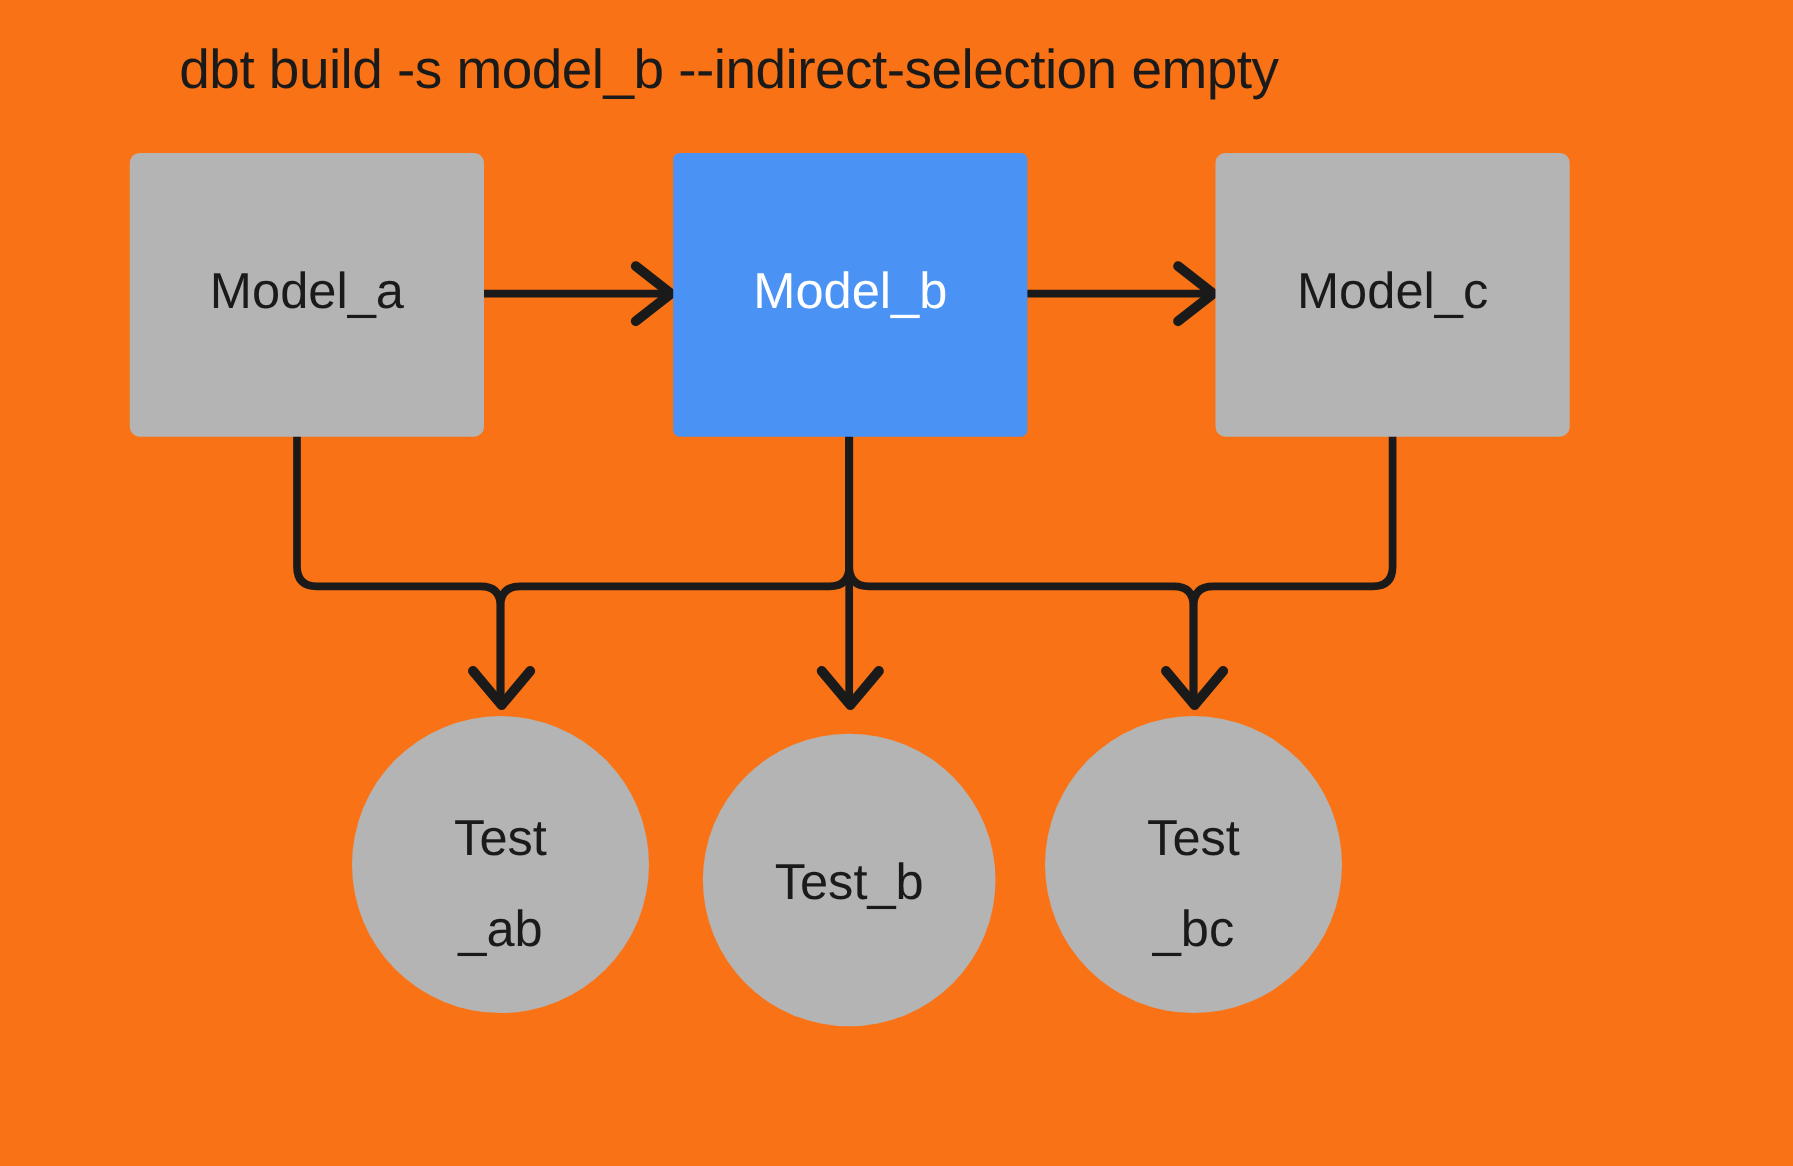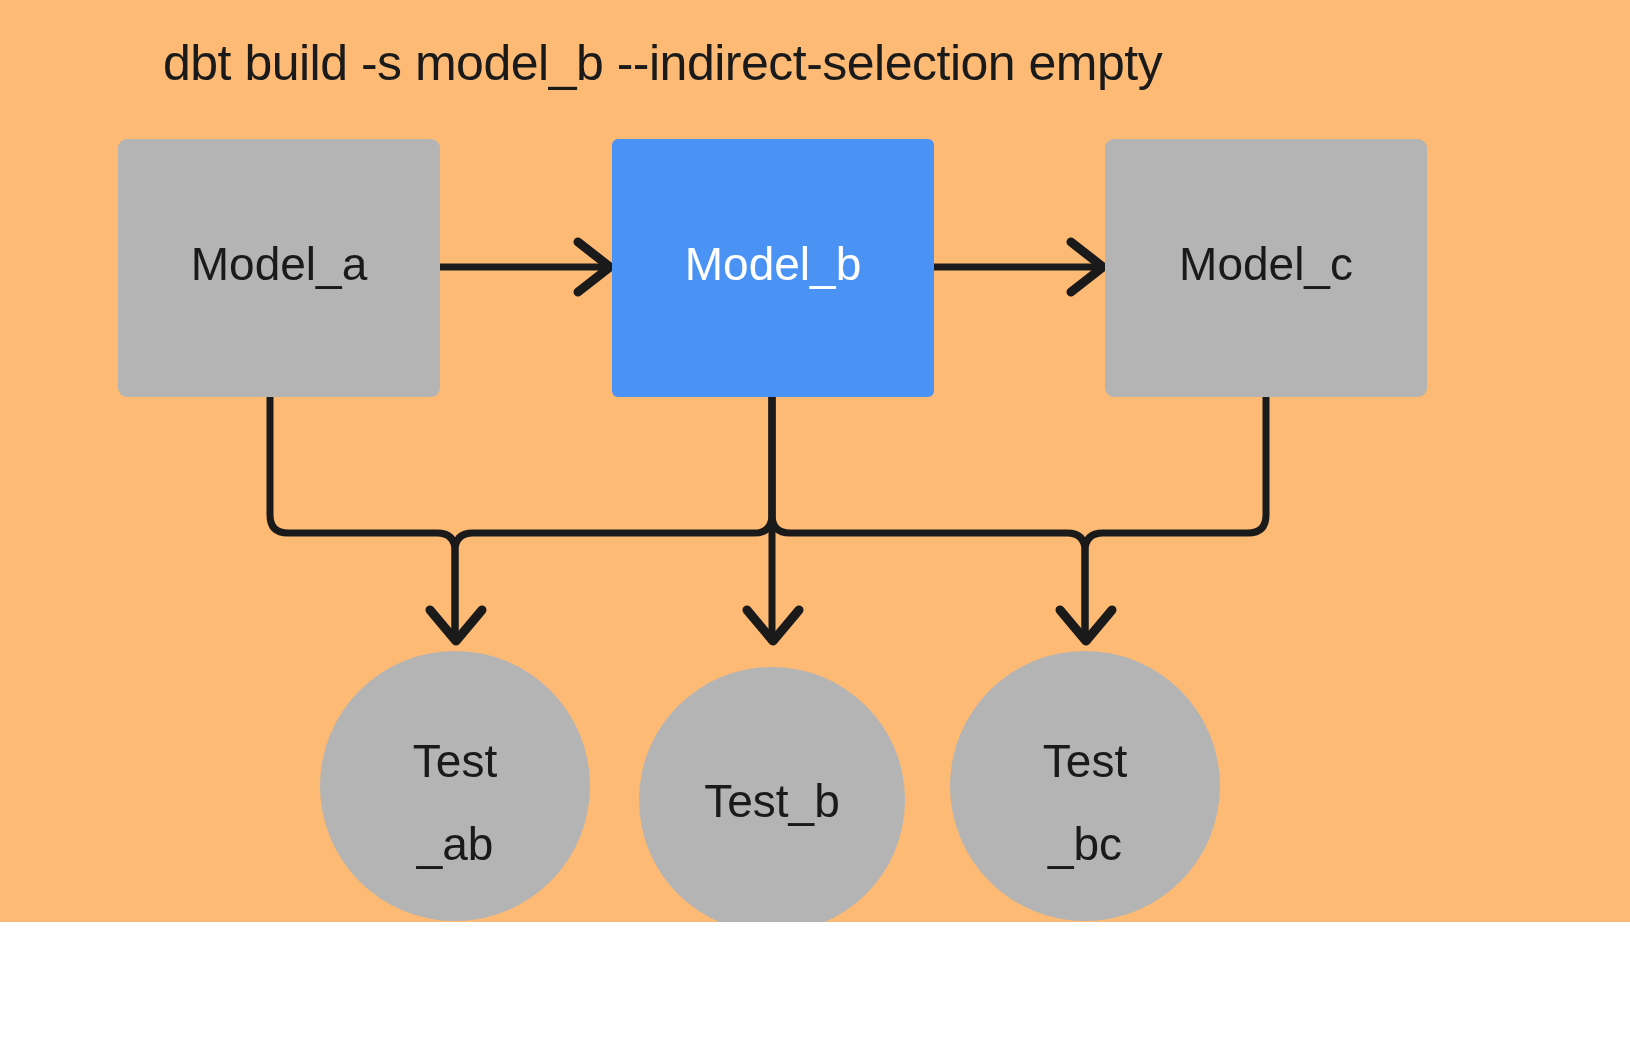--- a/index.html
+++ b/index.html
@@ -7,22 +7,22 @@
     margin: 0;
     padding: 0;
     background: #ffffff;
   }
   body {
     font-family: "Liberation Sans", sans-serif;
   }
   #canvas {
     position: relative;
     width: 1630px;
-    height: 922px;
-    background: #fdba74;
+    height: 1060px;
+    background: #f97316;
     overflow: hidden;
   }
   #diagram-svg {
     position: absolute;
     left: 0;
     top: 0;
     width: 1630px;
     height: 1060px;
   }
   .title-text {

